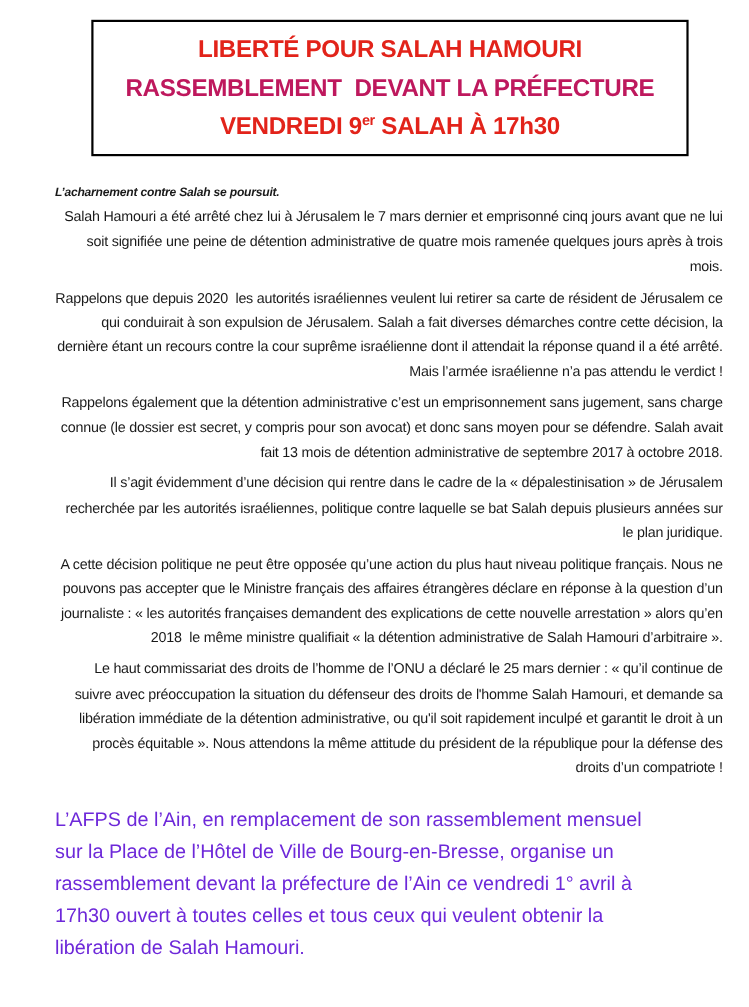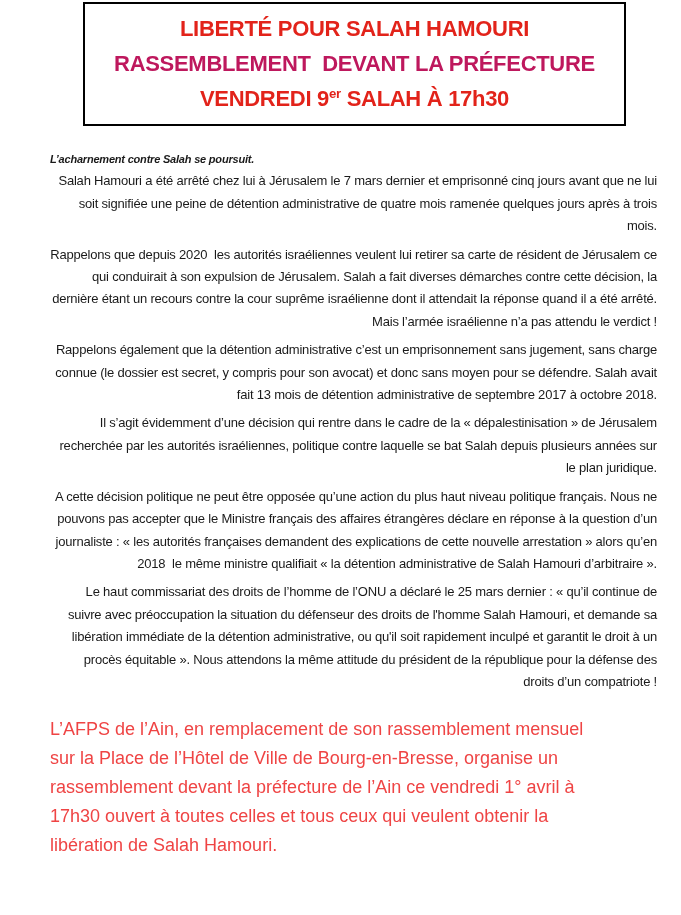--- a/index.html
+++ b/index.html
@@ -10,21 +10,21 @@
   .page {
     position: relative;
     width: 681px;
     height: 915px;
     background: #ffffff;
     overflow: hidden;
     font-family: "Liberation Sans", sans-serif;
   }
   .header-box {
     box-sizing: border-box;
-    margin: 2px 0 0 83px;
+    margin: 18px 0 0 83px;
     width: 543px;
     height: 124px;
     border: 2px solid #000000;
     display: flex;
     flex-direction: column;
     justify-content: space-evenly;
     align-items: center;
     text-align: center;
     padding: 2px 0;
   }
@@ -60,21 +60,21 @@
     font-size: 13px;
     letter-spacing: -0.2px;
     line-height: 22.4px;
     text-align: right;
   }
   .closing {
     margin: 22px 0 0 0;
     width: 615px;
     font-size: 18px;
     line-height: 29px;
-    color: #ef4444;
+    color: #6d28d9;
     white-space: pre-line;
   }
 </style>
 </head>
 <body>
 
 <div class="page">
 
   <div class="header-box">
     <div class="hline red">LIBERTÉ POUR SALAH HAMOURI</div>

